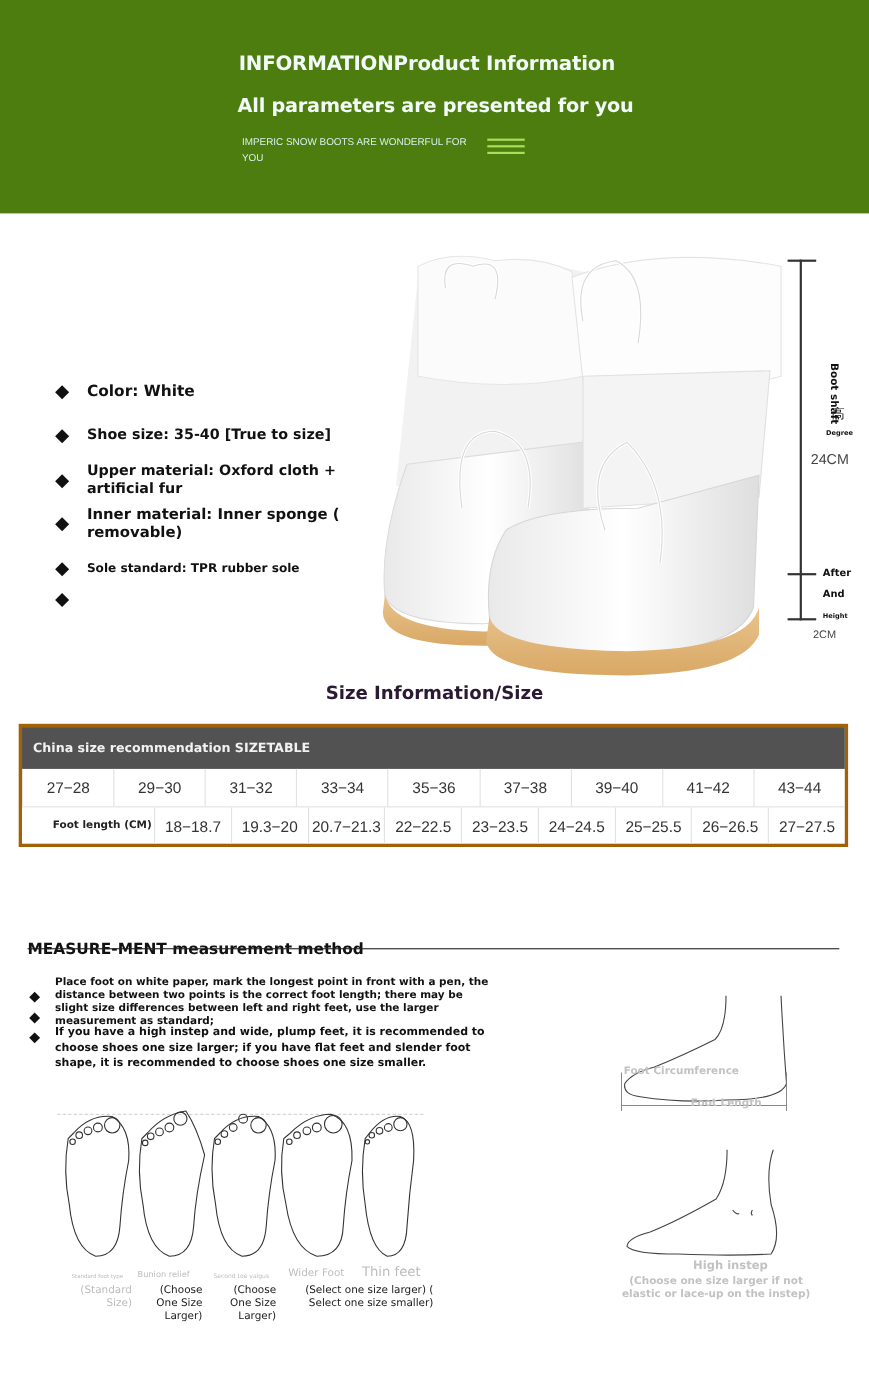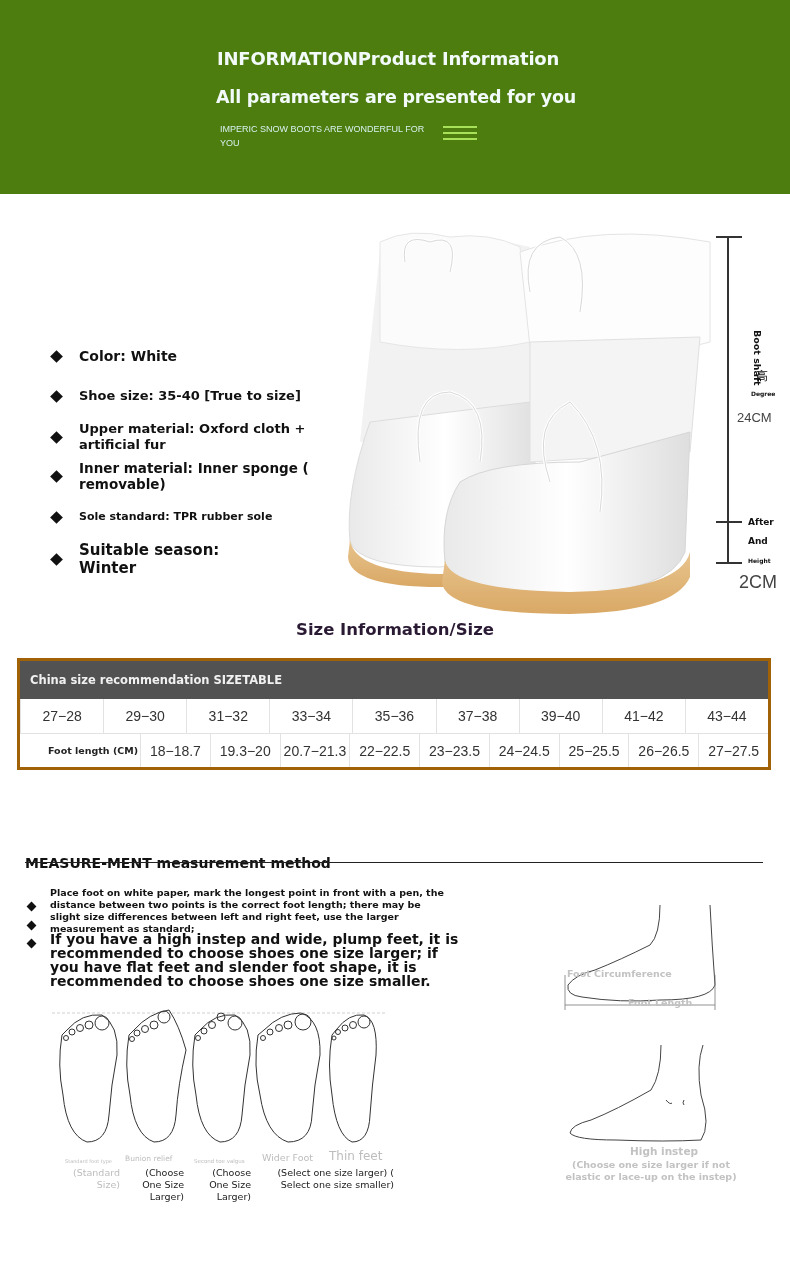--- a/index.html
+++ b/index.html
@@ -30,21 +30,21 @@
     .row:last-child { border-bottom: none; height: 33px; }
     .cell { flex: 1; display: flex; align-items: center; justify-content: center; font-family: "Liberation Sans", sans-serif; font-size: 14px; color: #333; border-left: 1px solid #e2e2e2; }
     .row .lbl { flex: 0 0 120px; border-left: none; justify-content: flex-start; font-family: "DejaVu Sans", sans-serif; font-weight: bold; color: #222; }
     .row .lbl.big { font-size: 12.5px; line-height: 14px; padding-left: 12px; }
     .row .lbl.small { font-size: 9.5px; padding-left: 28px; }
 
     .measure-title { position: absolute; left: 25px; top: 835px; font-size: 14px; font-weight: bold; color: #111; margin-top: 20px; }
     .measure-rule { position: absolute; left: 25px; top: 862px; width: 738px; height: 1px; background: #222; }
     .m-dia { position: absolute; width: 7px; height: 7px; background: #111; transform: rotate(45deg); }
     .m-p1 { position: absolute; left: 50px; top: 887px; width: 400px; font-size: 9.5px; font-weight: bold; line-height: 12px; color: #111; }
-    .m-p2 { position: absolute; left: 50px; top: 932px; width: 410px; font-size: 14px; font-weight: bold; line-height: 14px; color: #111; }
+    .m-p2 { position: absolute; left: 50px; top: 932px; width: 410px; font-size: 10px; font-weight: bold; line-height: 14px; color: #111; }
 
     .feet { position: absolute; left: 52px; top: 1005px; width: 334px; height: 140px; }
     .fl { position: absolute; font-weight: normal; font-size: 9.5px; line-height: 12px; text-align: right; }
     .grey { color: #bdbdbd; }
     .dark { color: #1a1a1a; }
 
     .side-foot { position: absolute; left: 560px; top: 905px; width: 170px; height: 120px; }
     .side-foot2 { position: absolute; left: 566px; top: 1045px; width: 150px; height: 100px; }
     .sf-label { position: absolute; font-weight: bold; color: #c2c2c2; font-size: 9.5px; }
   </style>
@@ -78,21 +78,20 @@
   <div class="spec" style="top:460px;">
     <div class="dia"></div>
     <div class="txt" style="font-size:13.5px; width:240px;">Inner material: Inner sponge ( removable)</div>
   </div>
   <div class="spec" style="top:509px;">
     <div class="dia"></div>
     <div class="txt" style="font-size:11px;">Sole standard: TPR rubber sole</div>
   </div>
   <div class="spec" style="top:541px;">
     <div class="dia"></div>
-    <div class="txt" style="font-size:15px; width:150px; line-height:18px;">Suitable season: Winter</div>
   </div>
 </div>
 
 <svg class="boot" viewBox="0 0 380 395">
   <defs>
     <linearGradient id="sole" x1="0" y1="0" x2="0" y2="1">
         <stop offset="0" stop-color="#e8c48e"></stop>
         <stop offset="1" stop-color="#d9a865"></stop>
       </linearGradient>
     <linearGradient id="shell" x1="0" y1="0" x2="1" y2="0">
@@ -132,21 +131,21 @@
   <div class="h" style="top:285px;"></div>
   <div class="h" style="top:326px;"></div>
 </div>
 <div class="ruler-label" style="left:752px; top:330px; writing-mode: vertical-rl; font-size:9.5px;">Boot shaft</div>
 <div class="ruler-label" style="left:756px; top:368px; font-weight:normal; font-size:12px;">高</div>
 <div class="ruler-label" style="left:751px; top:390px; font-size:6px;">Degree</div>
 <div class="ruler-label" style="left:737px; top:410px; font-weight:normal; font-size:13px; color:#444; font-family:'Liberation Sans', sans-serif;">24CM</div>
 <div class="ruler-label" style="left:748px; top:517px;">After</div>
 <div class="ruler-label" style="left:748px; top:536px;">And</div>
 <div class="ruler-label" style="left:748px; top:557px; font-size:6px;">Height</div>
-<div class="ruler-label" style="left:739px; top:572px; font-weight:normal; font-size:18px; color:#444; font-family:'Liberation Sans', sans-serif;">2CM</div>
+<div class="ruler-label" style="left:739px; top:572px; font-weight:normal; font-size:10px; color:#444; font-family:'Liberation Sans', sans-serif;">2CM</div>
 
 <div class="size-title">Size Information/Size</div>
 <div class="size-table">
   <div class="head">China size recommendation SIZETABLE</div>
   <div class="row">
     <div class="cell">27−28</div>
     <div class="cell">29−30</div>
     <div class="cell">31−32</div>
     <div class="cell">33−34</div>
     <div class="cell">35−36</div>

